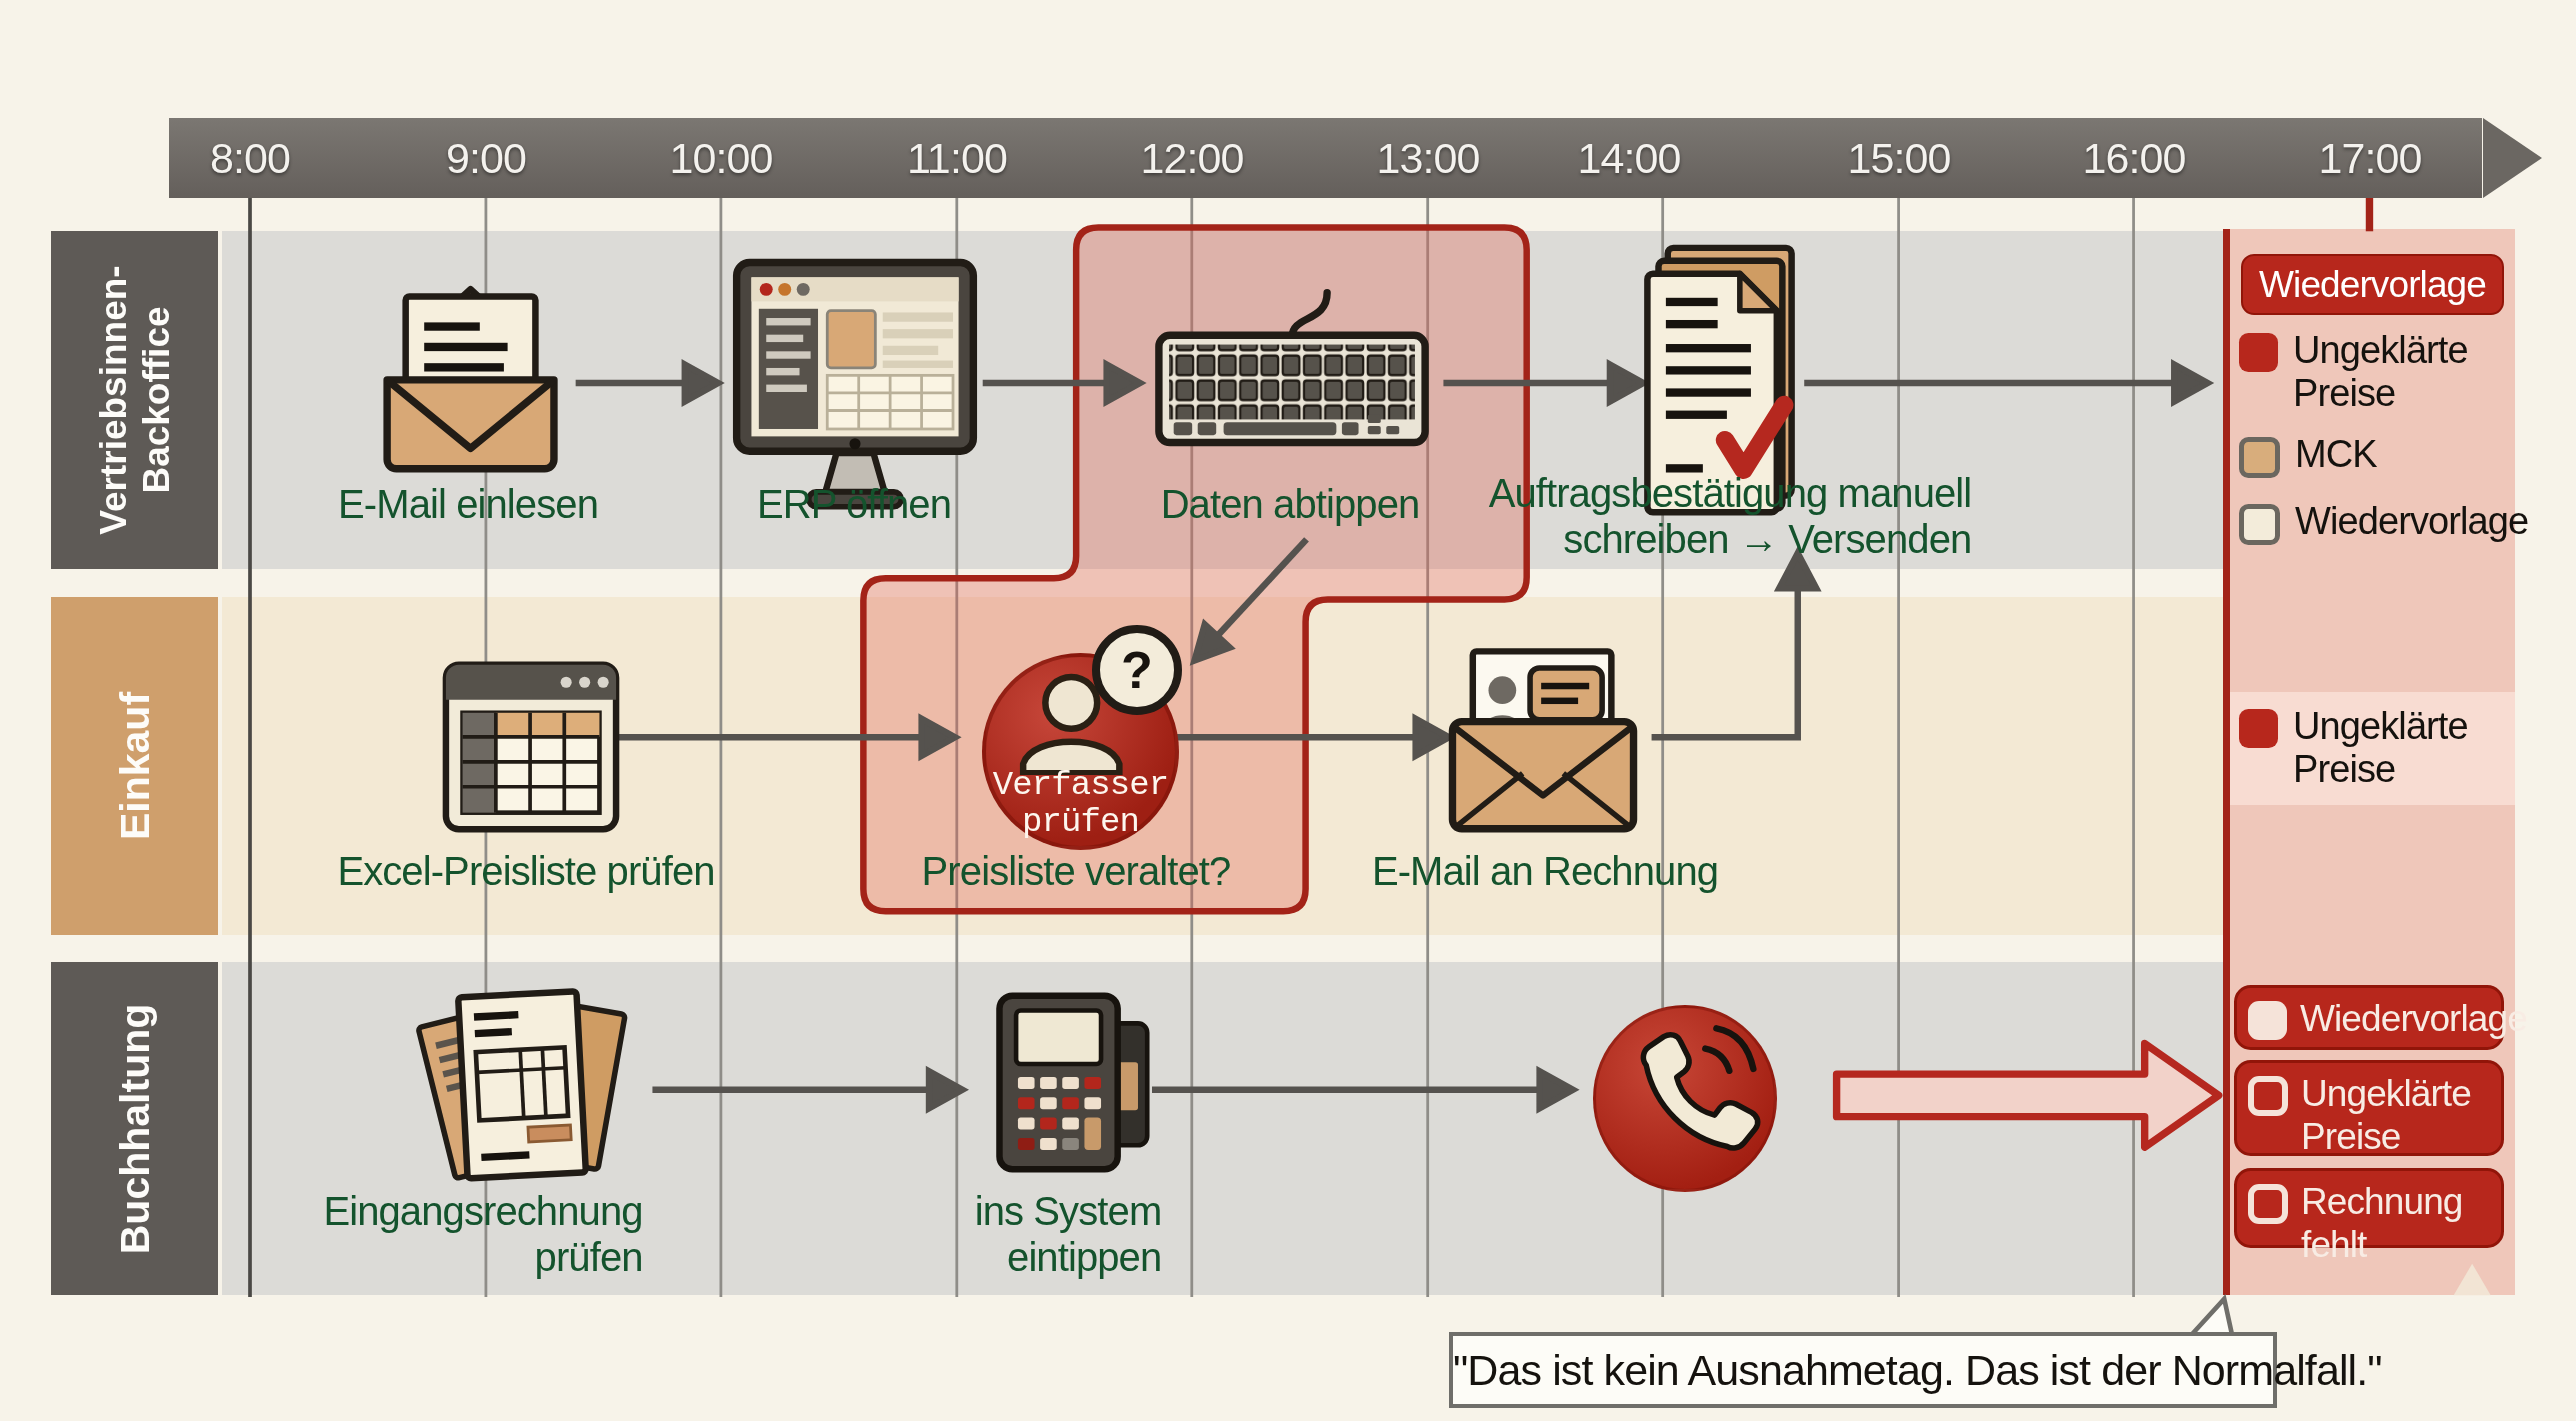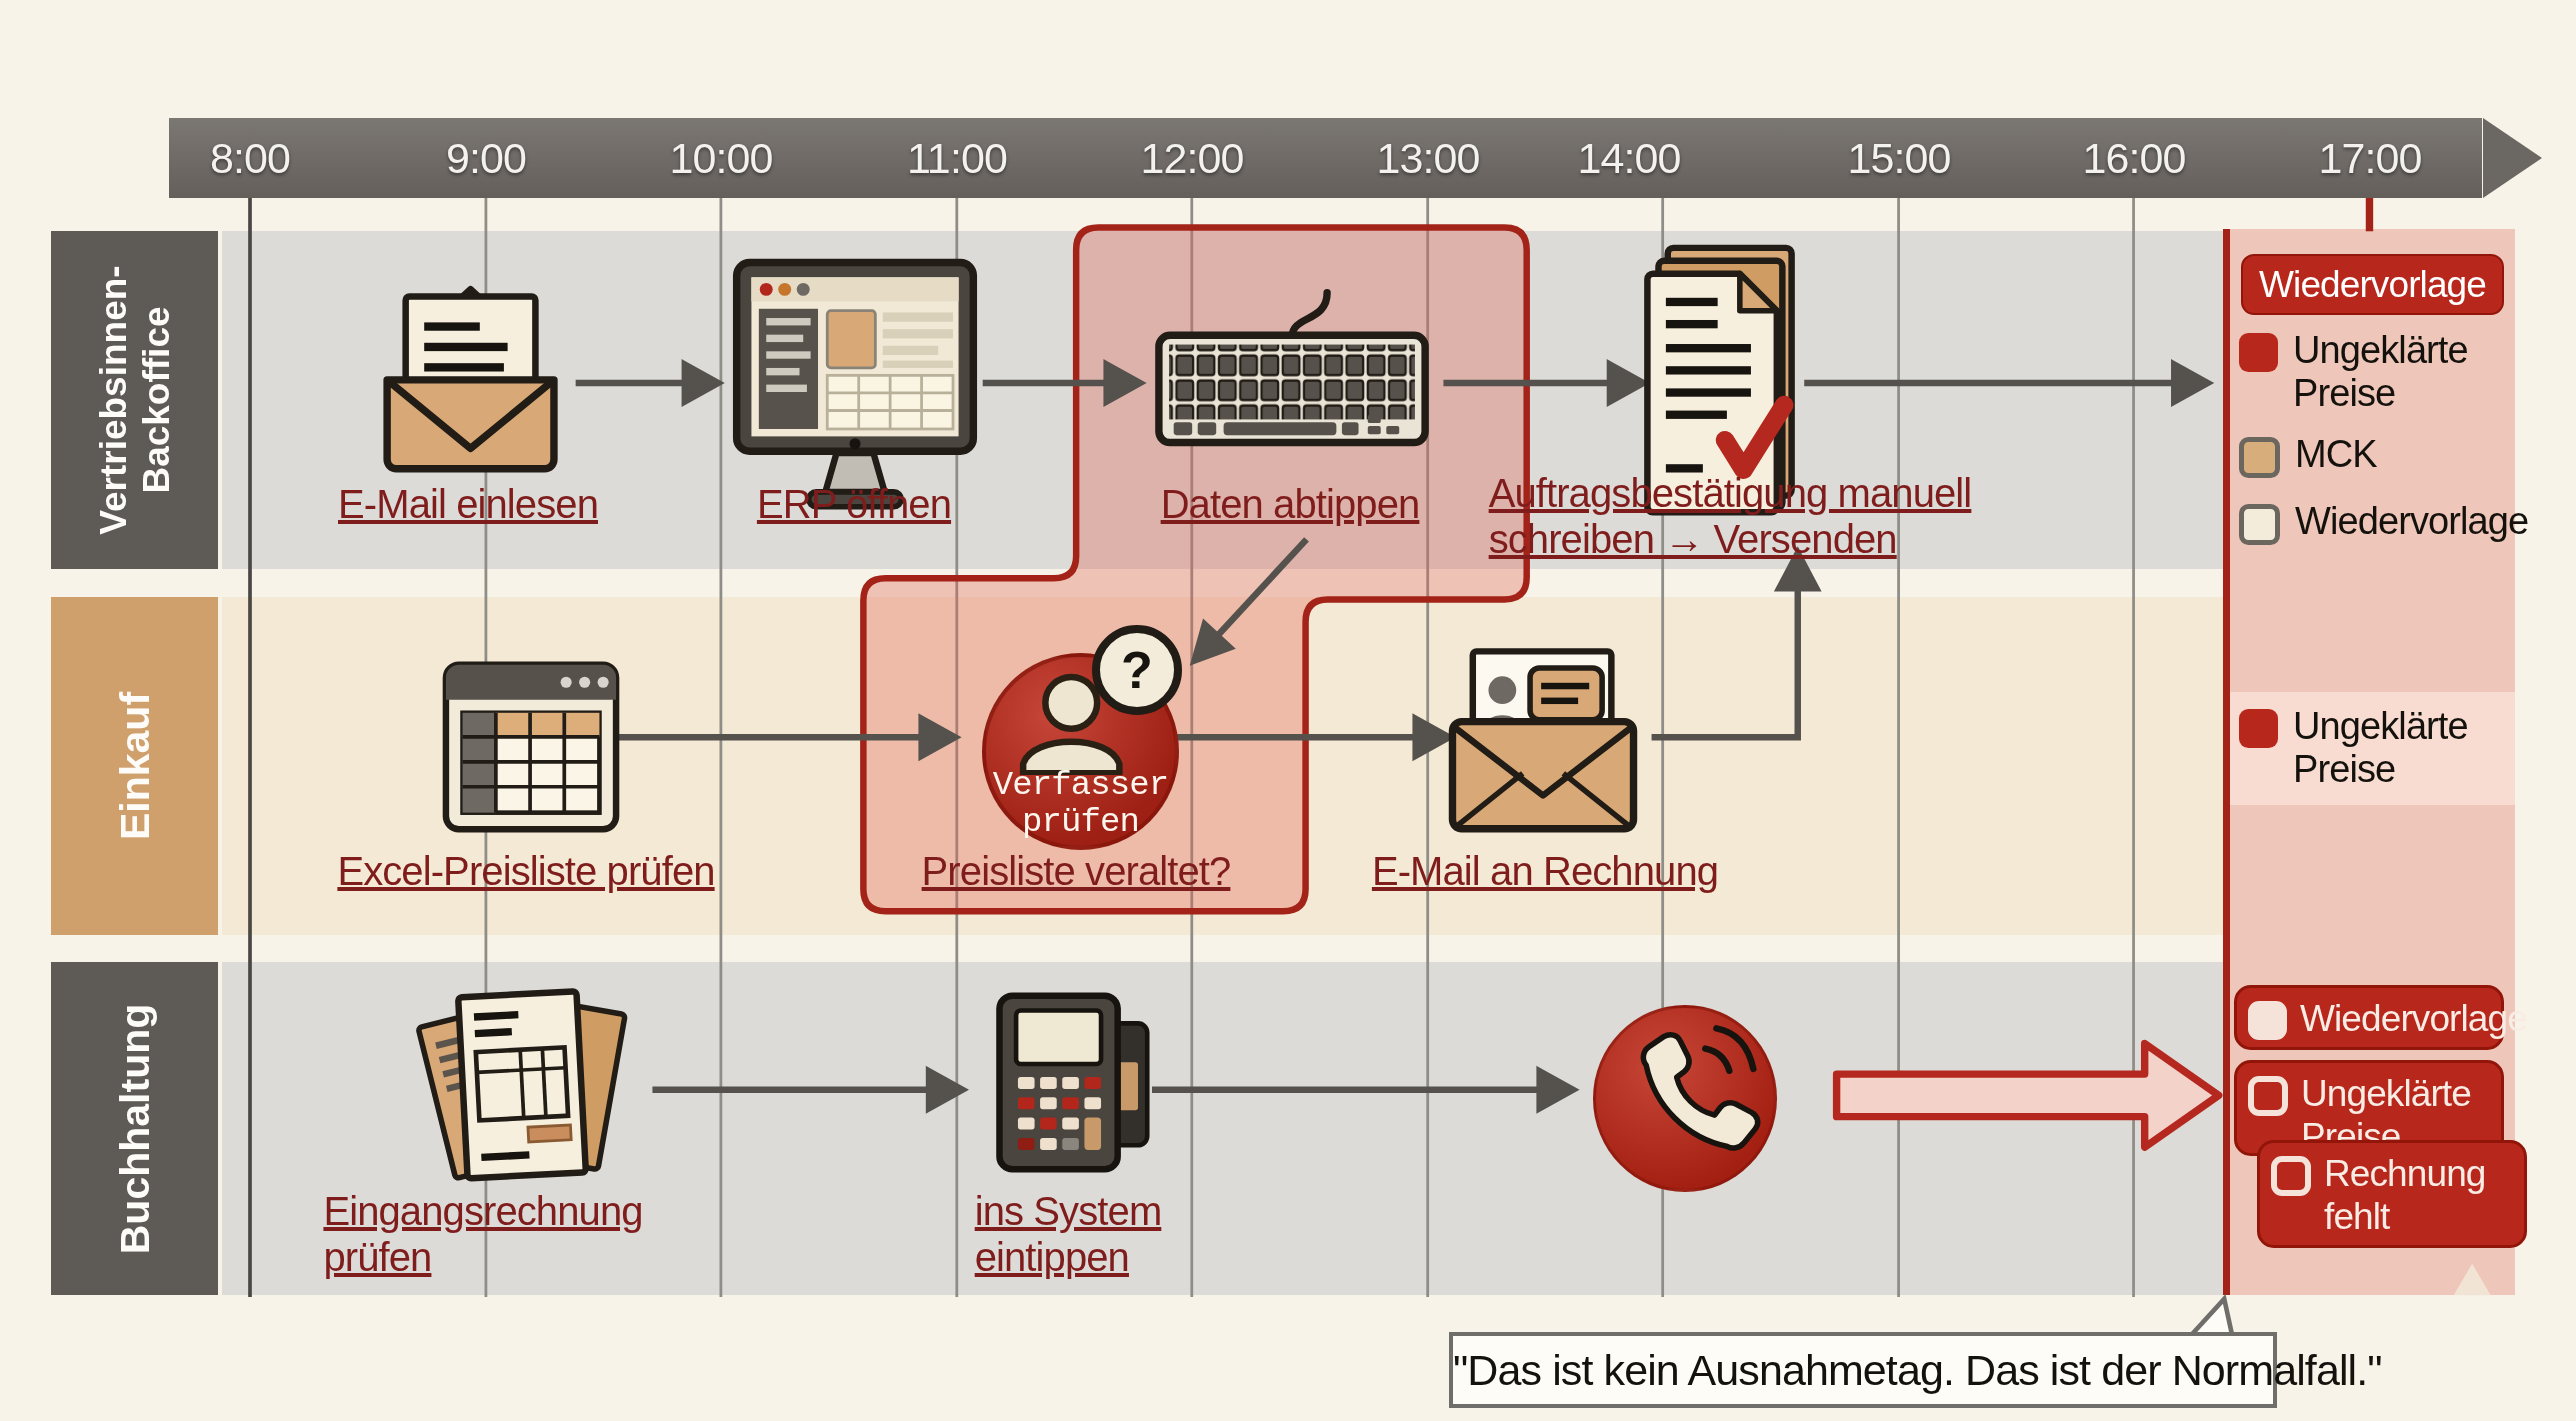--- a/index.html
+++ b/index.html
@@ -18,22 +18,22 @@
         width:337px;text-align:center;font-weight:bold;color:#fdfcf9;line-height:43px;}
   .ll-dark{background:#5e5a56;}
   .ll-tan{background:#cf9f6c;}
   
   .row{position:absolute;left:222px;width:2276px;z-index:1;}
   .row-gray{background:#dcdbd7;}
   .row-cream{background:#f3e9d4;}
   
   #overlay{position:absolute;left:0;top:0;z-index:3;pointer-events:none;}
   
-  .step-label{position:absolute;transform:translateX(-50%);text-align:left;font-size:40px;
-        line-height:46px;letter-spacing:-0.9px;color:#7f1d1d;z-index:4;white-space:nowrap;text-decoration:underline;}
+  .step-label{position:absolute;transform:translateX(-50%);text-align:right;font-size:40px;
+        line-height:46px;letter-spacing:-0.9px;color:#14532d;z-index:4;white-space:nowrap;}
   .step-label .ln{display:block;}
   .icon{position:absolute;z-index:4;}
   
   .decision{position:absolute;left:982px;top:653px;width:189px;height:189px;border-radius:50%;
         background:radial-gradient(circle at 36% 30%, #c7473a, #9e1f13 72%);
         border:4.6px solid rgba(125,18,8,.6);z-index:4;}
   .decision .dtext{position:absolute;left:0;width:100%;text-align:center;color:#fdf6ee;
         font-size:34px;line-height:39px;letter-spacing:-0.9px;font-family:Liberation Mono, monospace;}
   .qbubble{position:absolute;left:1092px;top:625px;width:74px;height:74px;border-radius:50%;
         background:#f3ecda;border:8.3px solid #211c16;z-index:5;text-align:center;
@@ -408,21 +408,21 @@
         <span>Wiedervorlage</span>
       </span>
   </div>
   <div class="rbadge" style="top:1060px;height:96px;">
     <span class="rb-bullet rb-outline"></span>
     <span class="txt">
       <span>Ungeklärte</span>
       <span>Preise</span>
     </span>
   </div>
-  <div class="rbadge" style="top:1140px;height:108px;margin-left:23px;">
+  <div class="rbadge" style="top:1168px;height:80px;">
     <span class="rb-bullet rb-outline"></span>
     <span class="txt">
       <span>Rechnung</span>
       <span>fehlt</span>
     </span>
   </div>
 
   <div class="quote">"Das ist kein Ausnahmetag. Das ist der Normalfall."</div>
 
 </div>

